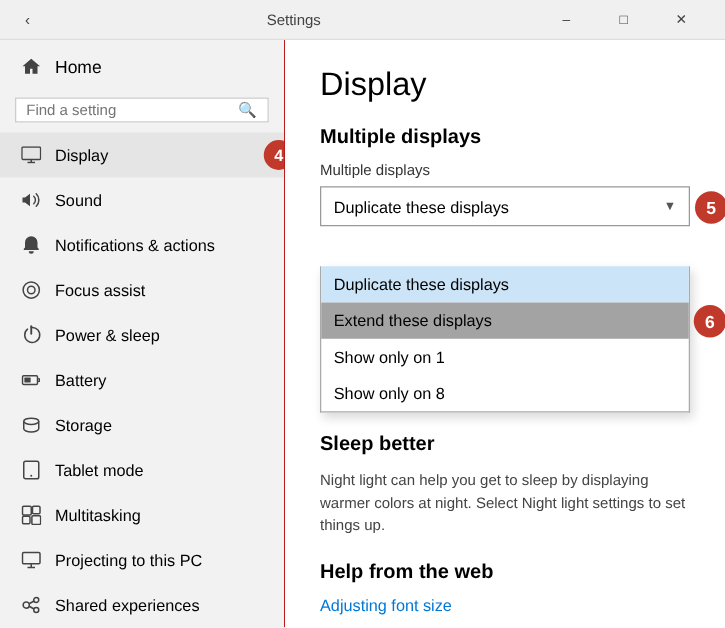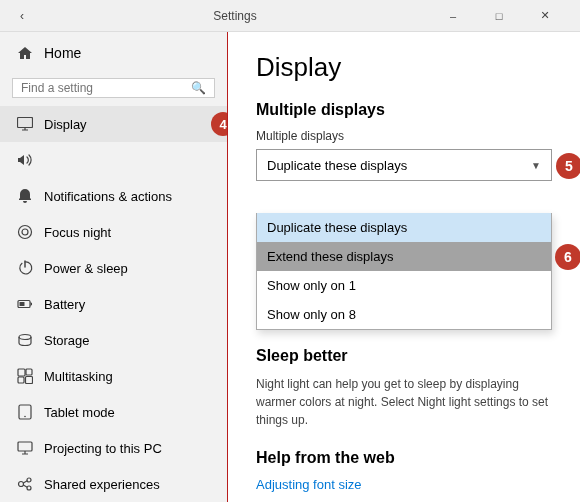--- a/index.html
+++ b/index.html
@@ -213,39 +213,40 @@
       <div class="badge-circle">4</div>
     </div>
 
     <div class="sidebar-item">
       <div class="sidebar-item-icon">
         <svg width="16" height="16" viewBox="0 0 16 16" fill="none">
           <path d="M3 6H1v4h2l4 3V3L3 6z" fill="#444"></path>
           <path d="M10 5a4 4 0 010 6M12 3a7 7 0 010 10" stroke="#444" stroke-width="1.2" fill="none" stroke-linecap="round"></path>
         </svg>
       </div>
+      <span class="sidebar-item-label">Sound</span>
     </div>
 
     <div class="sidebar-item">
       <div class="sidebar-item-icon">
         <svg width="16" height="16" viewBox="0 0 16 16" fill="none">
           <path d="M8 1a5 5 0 00-5 5v4l-1 1v1h12v-1l-1-1V6a5 5 0 00-5-5zM8 15a2 2 0 01-2-2h4a2 2 0 01-2 2z" fill="#444"></path>
         </svg>
       </div>
       <span class="sidebar-item-label">Notifications &amp; actions</span>
     </div>
 
     <div class="sidebar-item">
       <div class="sidebar-item-icon">
         <svg width="16" height="16" viewBox="0 0 16 16" fill="none">
           <circle cx="8" cy="8" r="6.5" stroke="#444" stroke-width="1.2" fill="none"></circle>
           <circle cx="8" cy="8" r="3" stroke="#444" stroke-width="1.2" fill="none"></circle>
         </svg>
       </div>
-      <span class="sidebar-item-label">Focus night</span>
+      <span class="sidebar-item-label">Focus assist</span>
     </div>
 
     <div class="sidebar-item">
       <div class="sidebar-item-icon">
         <svg width="16" height="16" viewBox="0 0 16 16" fill="none">
           <path d="M8 1v6" stroke="#444" stroke-width="1.5" stroke-linecap="round"></path>
           <path d="M5 3.3A6 6 0 108 2" stroke="#444" stroke-width="1.2" fill="none" stroke-linecap="round"></path>
         </svg>
       </div>
       <span class="sidebar-item-label">Power &amp; sleep</span>
@@ -263,42 +264,42 @@
     </div>
 
     <div class="sidebar-item">
       <div class="sidebar-item-icon">
         <svg width="16" height="16" viewBox="0 0 16 16" fill="none">
           <ellipse cx="8" cy="5" rx="6" ry="2.5" stroke="#444" stroke-width="1.2" fill="none"></ellipse>
           <path d="M2 5v6c0 1.38 2.69 2.5 6 2.5s6-1.12 6-2.5V5" stroke="#444" stroke-width="1.2" fill="none"></path>
         </svg>
       </div>
       <span class="sidebar-item-label">Storage</span>
+    </div>
+
+    <div class="sidebar-item">
+      <div class="sidebar-item-icon">
+        <svg width="16" height="16" viewBox="0 0 16 16" fill="none">
+          <rect x="2" y="1" width="12" height="14" rx="1.5" stroke="#444" stroke-width="1.2" fill="none"></rect>
+          <circle cx="8" cy="12.5" r="0.8" fill="#444"></circle>
+        </svg>
+      </div>
+      <span class="sidebar-item-label">Tablet mode</span>
     </div>
 
     <div class="sidebar-item">
       <div class="sidebar-item-icon">
         <svg width="16" height="16" viewBox="0 0 16 16" fill="none">
           <rect x="1" y="1" width="7" height="7" rx="1" stroke="#444" stroke-width="1.2" fill="none"></rect>
           <rect x="9" y="1" width="6" height="6" rx="1" stroke="#444" stroke-width="1.2" fill="none"></rect>
           <rect x="1" y="9" width="6" height="6" rx="1" stroke="#444" stroke-width="1.2" fill="none"></rect>
           <rect x="8.5" y="8.5" width="7" height="7" rx="1" stroke="#444" stroke-width="1.2" fill="none"></rect>
         </svg>
       </div>
       <span class="sidebar-item-label">Multitasking</span>
-    </div>
-
-    <div class="sidebar-item">
-      <div class="sidebar-item-icon">
-        <svg width="16" height="16" viewBox="0 0 16 16" fill="none">
-          <rect x="2" y="1" width="12" height="14" rx="1.5" stroke="#444" stroke-width="1.2" fill="none"></rect>
-          <circle cx="8" cy="12.5" r="0.8" fill="#444"></circle>
-        </svg>
-      </div>
-      <span class="sidebar-item-label">Tablet mode</span>
     </div>
 
     <div class="sidebar-item">
       <div class="sidebar-item-icon">
         <svg width="16" height="16" viewBox="0 0 16 16" fill="none">
           <rect x="1" y="2" width="14" height="9" rx="1" stroke="#444" stroke-width="1.2" fill="none"></rect>
           <path d="M5 14h6M8 11v3" stroke="#444" stroke-width="1.2"></path>
         </svg>
       </div>
       <span class="sidebar-item-label">Projecting to this PC</span>

